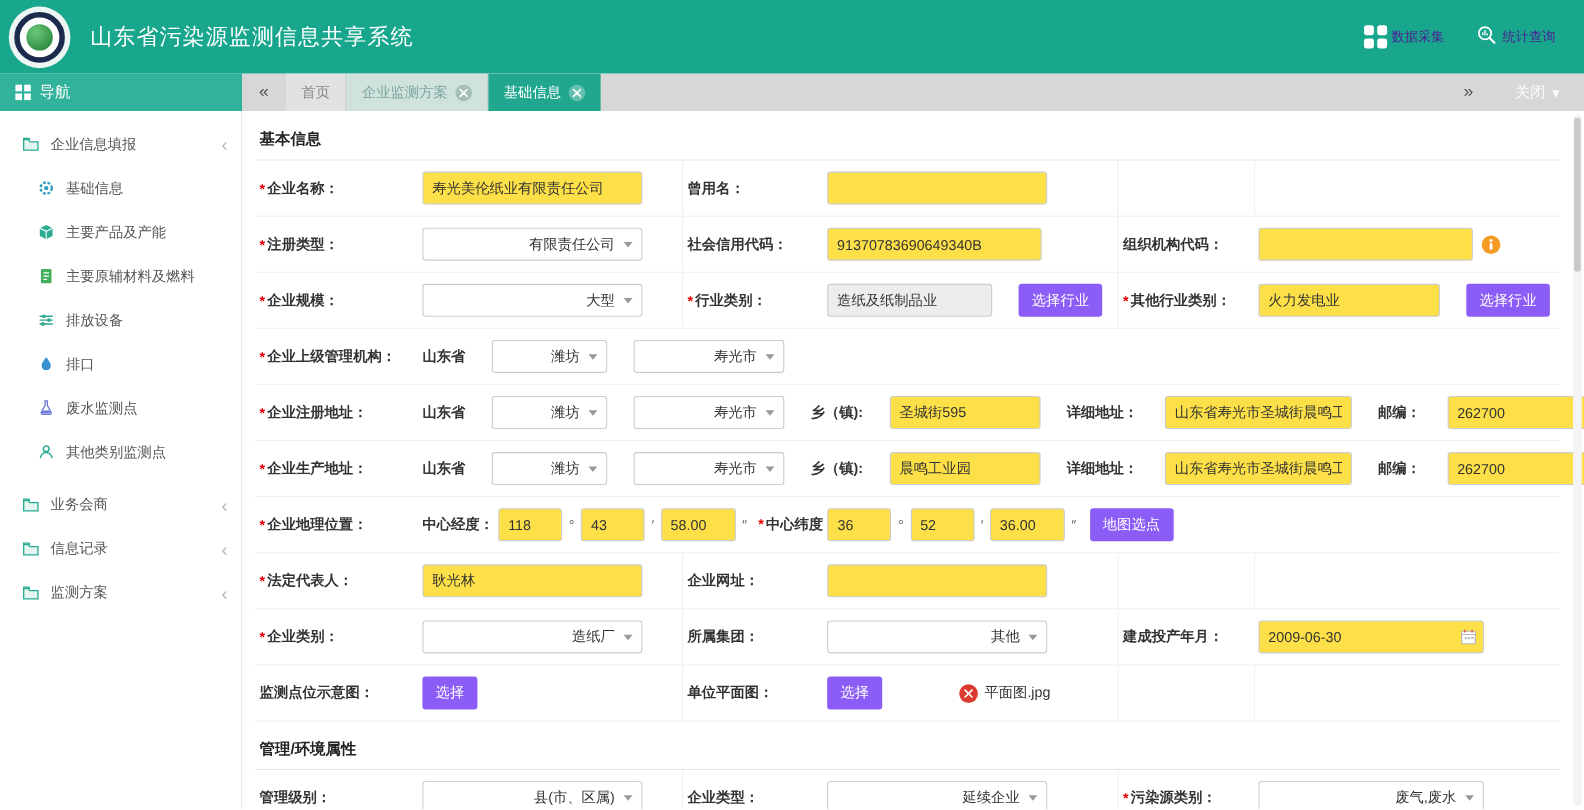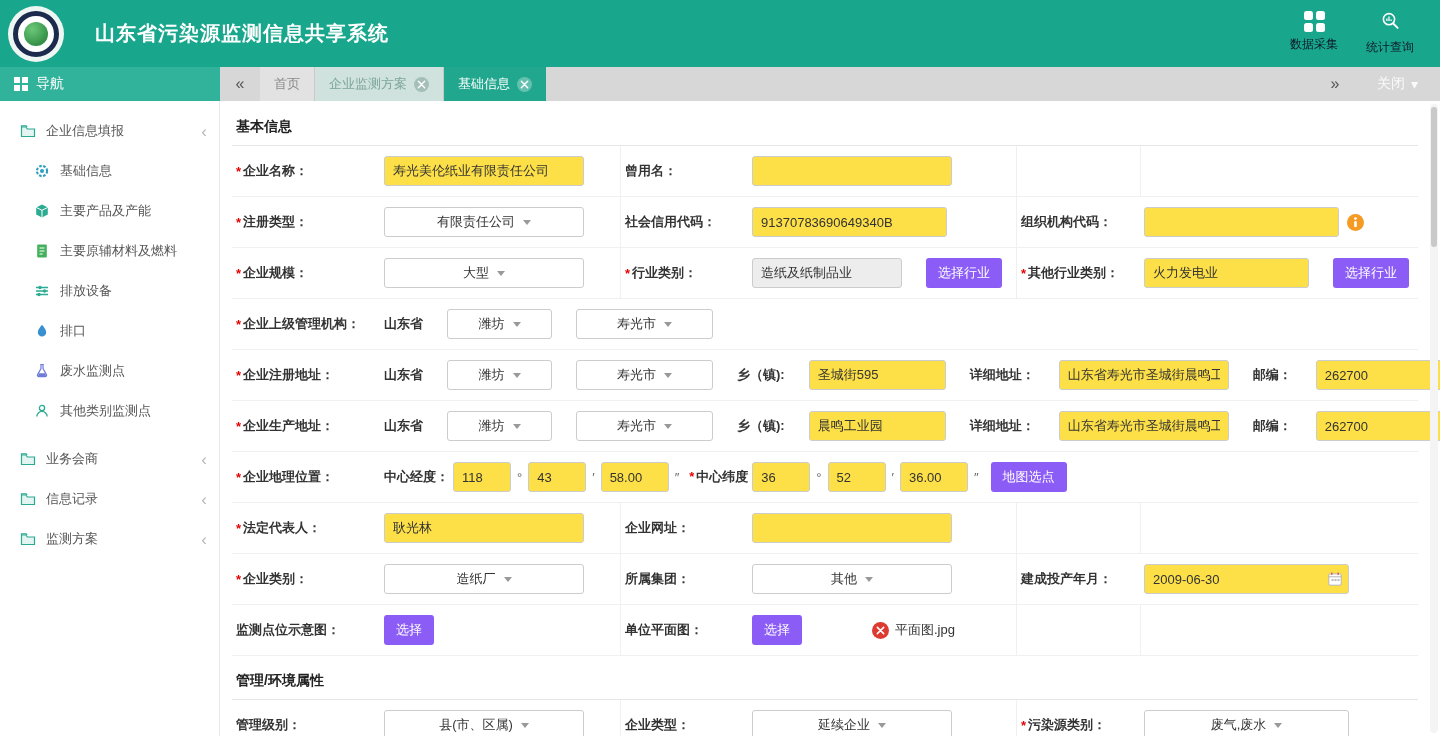--- a/index.html
+++ b/index.html
@@ -4,23 +4,23 @@
 <title>山东省污染源监测信息共享系统</title>
 <style>
   *{box-sizing:border-box;margin:0;padding:0;font-family:"Liberation Sans","DejaVu Sans",sans-serif}
   html,body{width:1440px;height:736px;overflow:hidden;background:#fff;position:relative}
 
   
   .header{position:absolute;top:0;left:0;width:1440px;height:67px;background:#18a78c;display:flex;align-items:center;padding:0 26px 0 8px}
   .logo{width:56px;height:56px;border-radius:50%;background:#eef6f3;display:flex;align-items:center;justify-content:center;flex-shrink:0}
   .logo-mid{width:46px;height:46px;border-radius:50%;background:#fff;border:5px solid #1b2a4d;display:flex;align-items:center;justify-content:center}
   .logo-core{width:24px;height:24px;border-radius:50%;background:radial-gradient(circle at 35% 30%,#6cc878,#1e7a34)}
-  .app-title{color:#fff;font-size:20px;font-weight:bold;margin-left:31px;letter-spacing:1px}
+  .app-title{color:#fff;font-size:20px;font-weight:normal;margin-left:18px;letter-spacing:1px}
   .header-actions{margin-left:auto;display:flex;gap:28px}
-  .h-action{display:flex;flex-direction:column;align-items:center;gap:4px;color:#0f172a;font-size:12px;cursor:pointer}
+  .h-action{display:flex;flex-direction:row;align-items:center;gap:4px;color:#4c1d95;font-size:12px;cursor:pointer}
   .dots{display:grid;grid-template-columns:9px 9px;grid-gap:3px}
   .dots span{width:9px;height:9px;background:#fff;border-radius:2.5px;display:block}
 
   
   .nav-head{position:absolute;top:67px;left:0;width:220px;height:34px;background:#31b29a;color:#fff;display:flex;align-items:center;gap:8px;padding:0 14px;font-size:14px}
   .grid-ic{display:grid;grid-template-columns:6px 6px;grid-gap:2px}
   .grid-ic span{width:6px;height:6px;background:#fff;display:block}
   .tabbar{position:absolute;top:67px;left:220px;right:0;height:34px;background:#d7d7d7;display:flex;align-items:stretch}
   .tab-arrow{width:40px;display:flex;align-items:center;justify-content:center;color:#555;font-size:16px;cursor:pointer}
   .tab{display:flex;align-items:center;gap:7px;padding:0 14px;font-size:13px;color:#8a8a8a;background:#e2e2e2;border-right:1px solid #c9c9c9;cursor:pointer;white-space:nowrap}
@@ -49,21 +49,21 @@
   .sect.two{padding-top:16px}
   .frow{display:flex;align-items:center;height:51px;border-bottom:1px solid #f0f0f0}
   .cell{display:flex;align-items:center;height:100%;padding:0 4px;flex-shrink:0}
   .lab{font-weight:bold;font-size:13px;color:#333}
   .w148{width:148px}.w240{width:240px}.w128{width:128px}.w268{width:268px}.w124{width:124px}
   .flex1{flex:1;min-width:0}
   .bdl{border-left:1px solid #f0f0f0}
   .req{color:#e60000;margin-right:2px;font-weight:bold}
   .inp{height:30px;border:1px solid #ccc;border-radius:3px;padding:0 8px;font-size:13px;color:#333;background:#fde047;outline:none}
   .inp.ro{background:#ededed}
-  .sel{height:30px;border:1px solid #ccc;border-radius:3px;background:#fff;display:flex;align-items:center;justify-content:center;padding:0 8px;font-size:13px;color:#333;cursor:pointer;flex-shrink:0}
+  .sel{height:30px;border:1px solid #ccc;border-radius:3px;background:#fff;display:flex;align-items:center;justify-content:flex-end;padding:0 8px;font-size:13px;color:#333;cursor:pointer;flex-shrink:0}
   .sel-caret{width:0;height:0;border-left:4px solid transparent;border-right:4px solid transparent;border-top:5px solid #999;margin-left:8px}
   .btn{height:30px;background:#8b5cf6;color:#fff;border:none;border-radius:3px;font-size:13px;padding:0 12px;cursor:pointer;white-space:nowrap}
   .inline-lab{font-weight:bold;font-size:13px;color:#333;white-space:nowrap}
   .hgroup{display:flex;align-items:center;gap:24px;width:100%}
   .mark{color:#666;font-size:13px;margin:0 2px}
   .w58{width:58px}.w68{width:68px}.w105{width:105px}.w125{width:137px}.w130{width:130px}
   .w150{width:150px}.w165{width:165px}.w170{width:170px}.w195{width:195px}.w200{width:200px}.w205{width:205px}
   .datewrap{position:relative}
   .datewrap .inp{width:205px;padding-right:28px}
   .cal{position:absolute;right:6px;top:50%;transform:translateY(-50%);cursor:pointer;display:flex}

